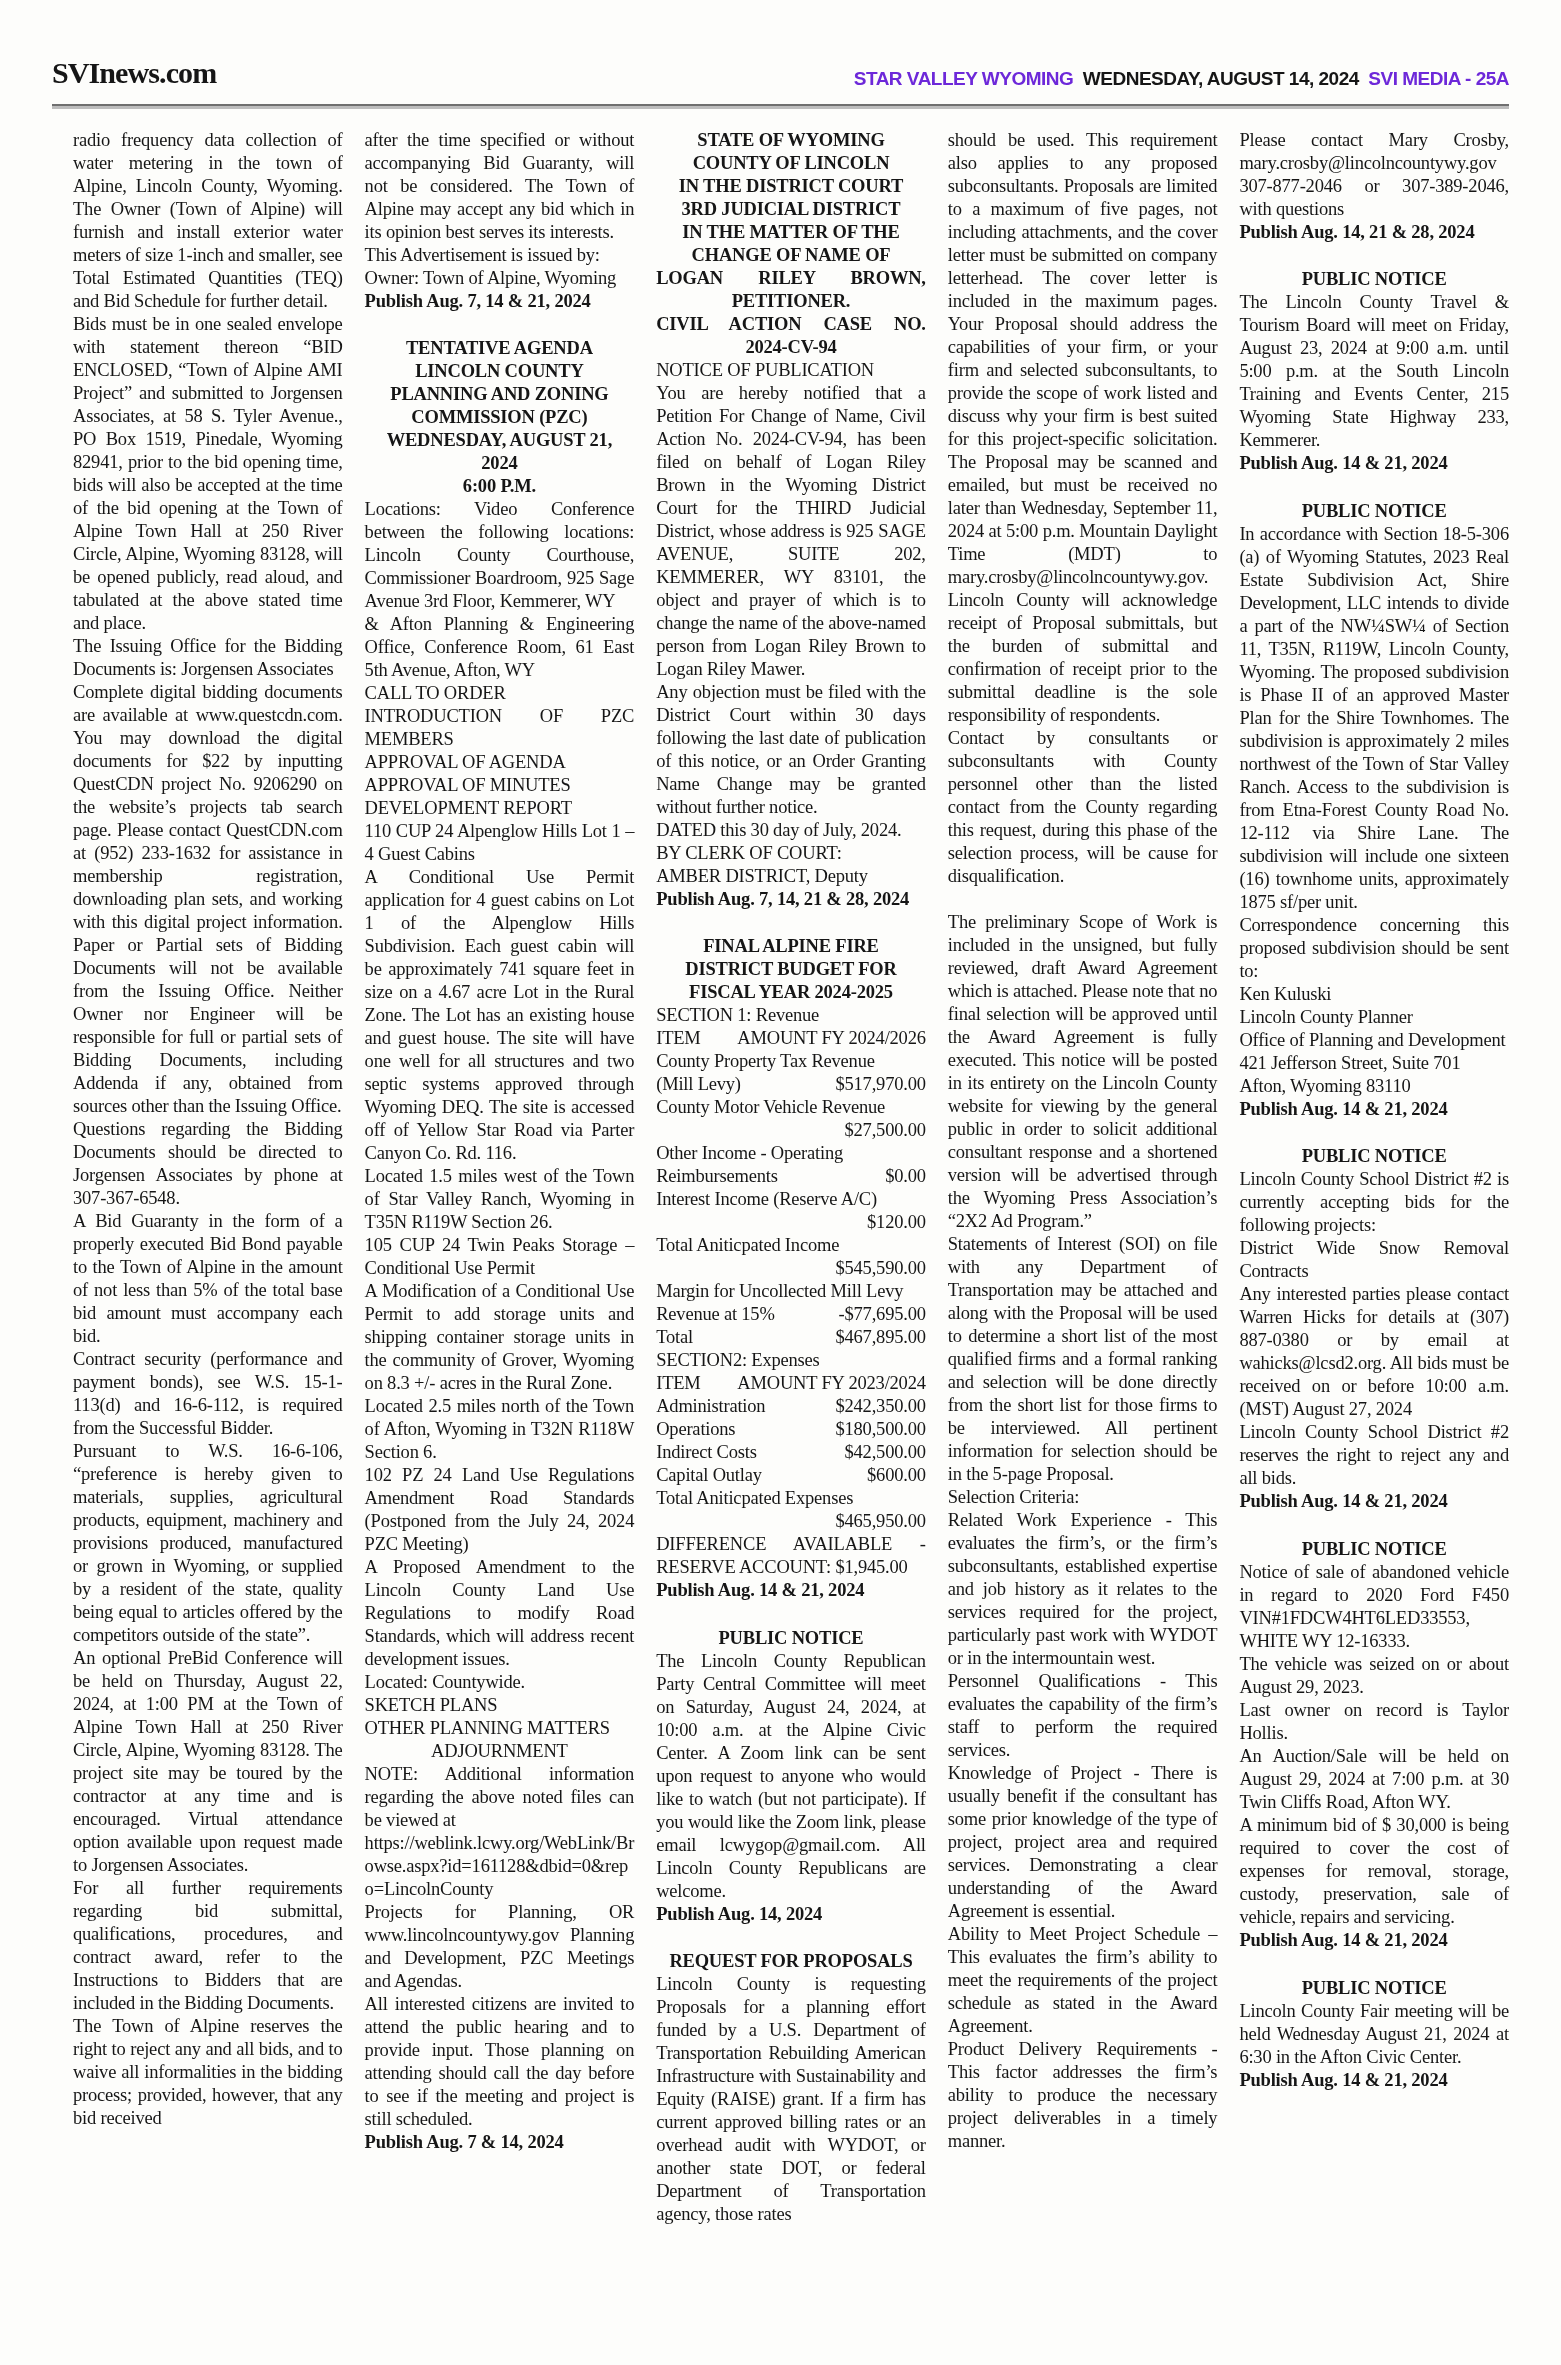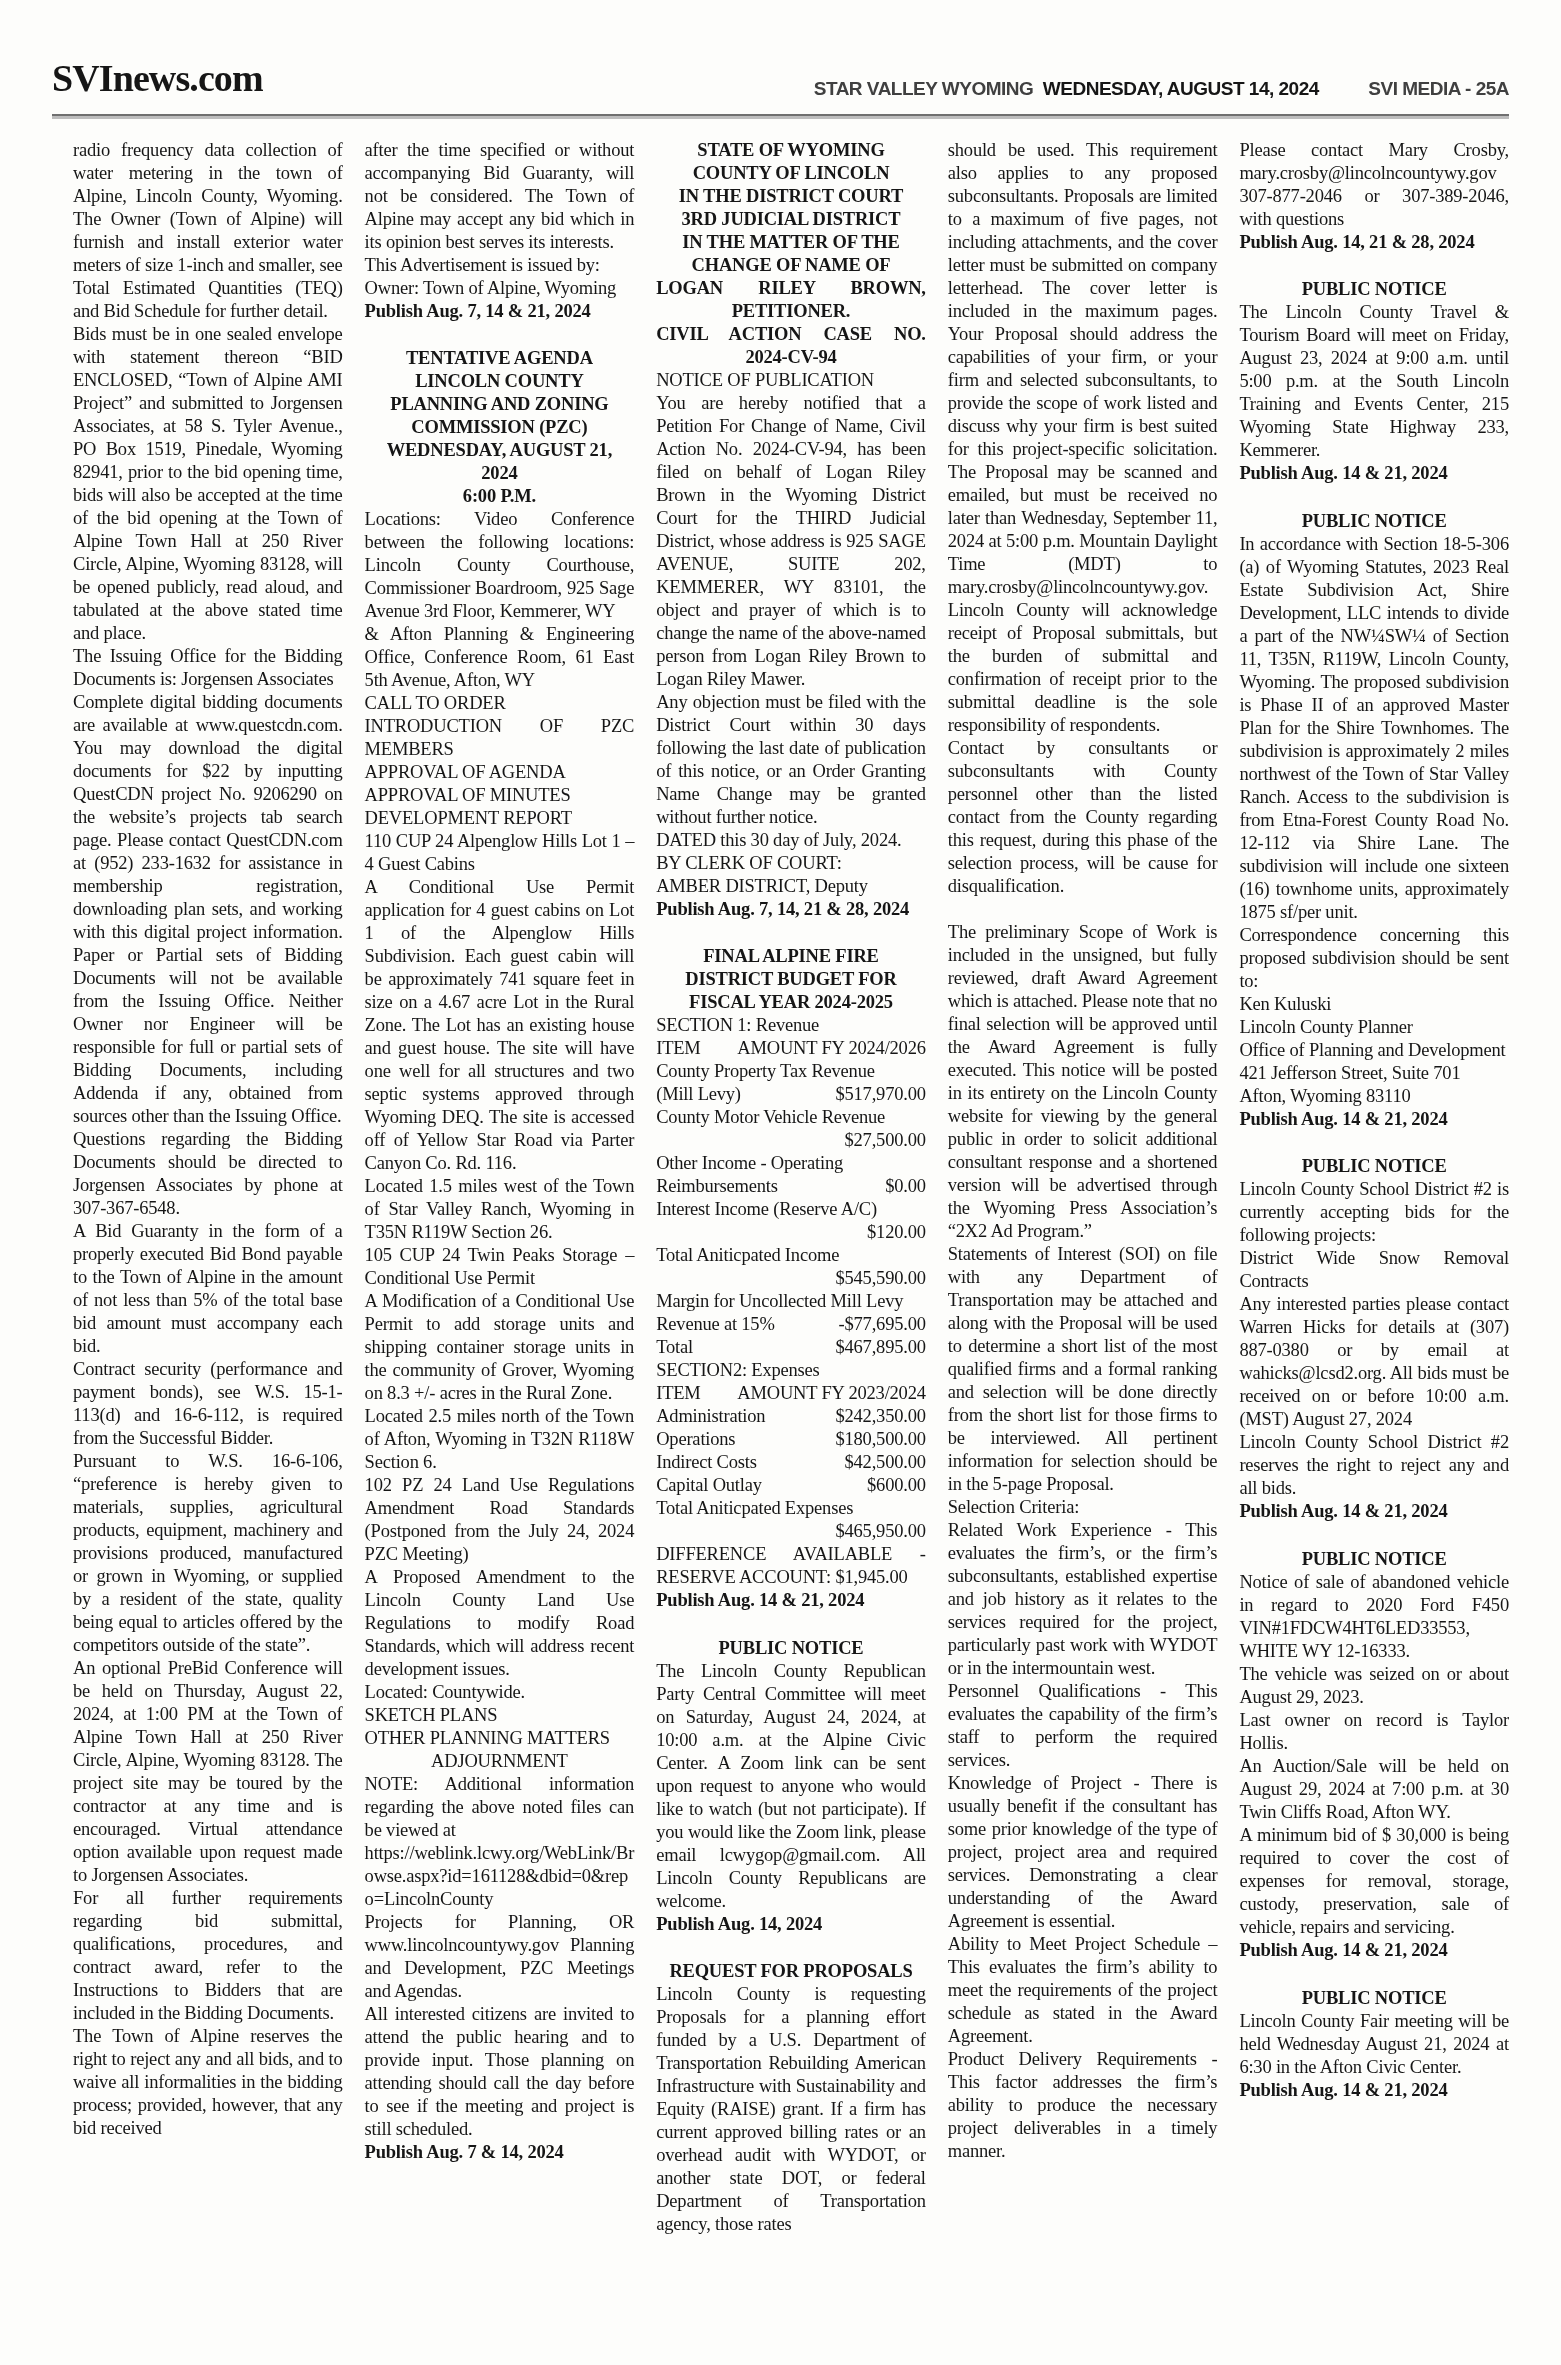--- a/index.html
+++ b/index.html
@@ -17,34 +17,34 @@
   .page { padding: 0 52px; }
 
   
   .masthead {
     display: flex;
     justify-content: space-between;
     align-items: flex-end;
     padding-top: 56px;
   }
   .site {
-    font-size: 38px;
+    font-size: 30px;
     font-weight: 700;
     letter-spacing: -0.9px;
   }
   .mast-right {
     font-family: "Liberation Sans", sans-serif;
     font-size: 19px;
     font-weight: 700;
     letter-spacing: -0.5px;
     white-space: nowrap;
     display: flex;
     gap: 9.5px;
   }
-  .muted { color: #404040; margin-left: 40px; }
+  .muted { color: #6d28d9; }
   .rule {
     height: 4.7px;
     margin-top: 14px;
     background: linear-gradient(#6f6f6f 0 40%, #bdbdbd 40% 100%);
   }
 
   
   .columns {
     display: flex;
     gap: 22px;

